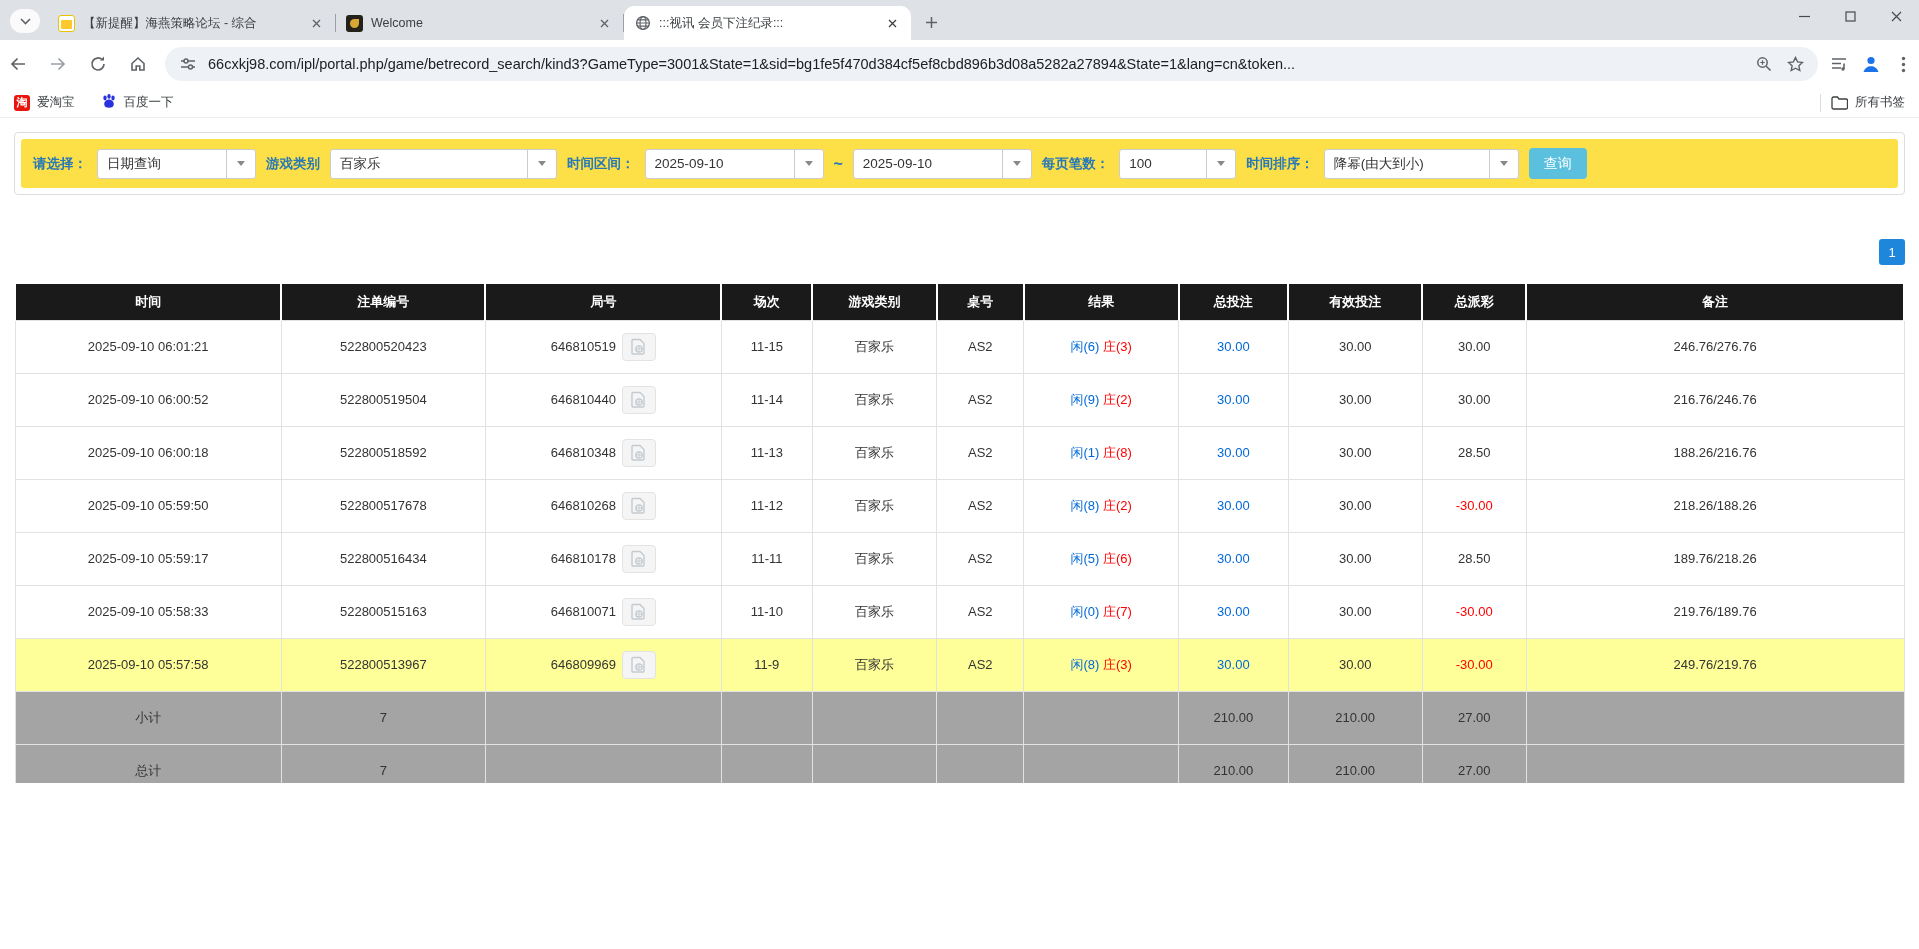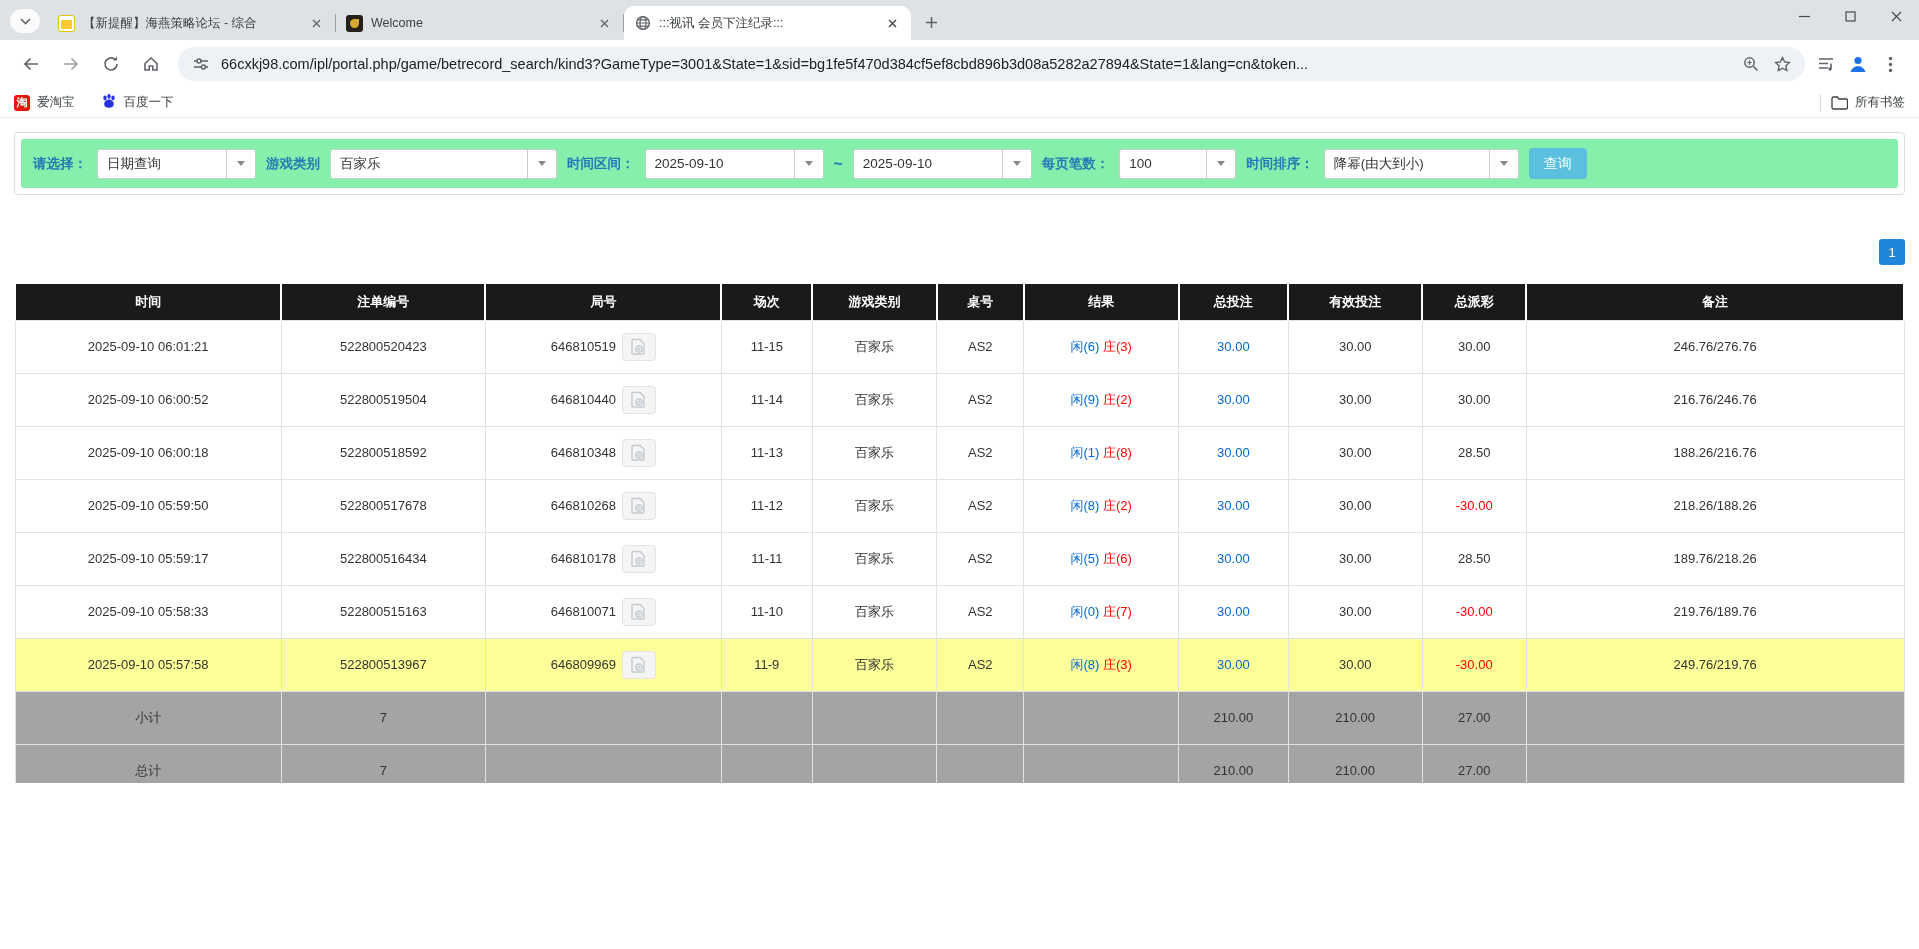--- a/index.html
+++ b/index.html
@@ -21,21 +21,21 @@
   .fav-mail { background:#fff; border-radius:3px; position:relative; overflow:hidden; border:1px solid #e8c400; }
   .fav-mail::after { content:""; position:absolute; left:2px; right:2px; bottom:2px; height:9px; background:#ffc82e; border-radius:1px; }
   .fav-dark { background:#23211a; border-radius:3px; position:relative; }
   .fav-dark::after { content:""; position:absolute; left:4px; top:4px; width:9px; height:9px;
     background:#d8a832; border-radius:50% 0 50% 50%; }
   .newtab { width:28px; height:28px; margin:0 0 4px 6px; display:flex; align-items:center; justify-content:center; color:#5f6368; border-radius:50%; cursor:pointer; }
   .win-controls { position:absolute; right:0; top:0; height:32px; display:flex; }
   .win-btn { width:46px; height:32px; display:flex; align-items:center; justify-content:center; color:#4a4a4a; cursor:pointer; }
 
   
-  .toolbar { height:48px; background:#fff; display:flex; align-items:center; padding:0 14px; gap:6px; }
+  .toolbar { height:48px; background:#fff; display:flex; align-items:center; padding:0 1px; gap:6px; }
   .nav-btn { width:34px; height:34px; border-radius:50%; display:flex; align-items:center; justify-content:center; color:#5f6368; flex:0 0 auto; cursor:pointer; }
   .nav-btn.dim { color:#9aa0a6; }
   .omnibox { flex:1; height:34px; background:#eef1f5; border-radius:17px; display:flex; align-items:center;
     padding:0 12px; gap:9px; margin:0 4px; min-width:0; cursor:text; }
   .omnibox .url { flex:1; font-size:14.5px; color:#202124; white-space:nowrap; overflow:hidden; }
   .box-icon { width:22px; height:22px; display:flex; align-items:center; justify-content:center; color:#5f6368; flex:0 0 auto; cursor:pointer; }
   .right-icons { display:flex; align-items:center; gap:10px; padding-right:4px; }
 
   
   .bookmarks { height:30px; background:#fff; display:flex; align-items:center; padding:0 14px; gap:26px;
@@ -44,21 +44,21 @@
   .bm-right { margin-left:auto; display:flex; align-items:center; gap:10px; }
   .bm-sep { width:1px; height:18px; background:#dadce0; }
   .fav-tao { width:16px; height:16px; background:#e8160c; border-radius:3px; color:#fff; font-size:11px;
     display:flex; align-items:center; justify-content:center; font-weight:bold; }
 
   
   .content { padding:0 14px; }
   .page-title { font-size:21px; font-weight:400; color:#333; margin-top:52px; }
 
   .filter-panel { margin-top:14px; border:1px solid #ddd; border-radius:4px; padding:6px; }
-  .filter-bar { background:#86efac; border-radius:3px; padding:9px 12px; display:flex; align-items:center; gap:10px; }
+  .filter-bar { background:#fde047; border-radius:3px; padding:9px 12px; display:flex; align-items:center; gap:10px; }
   .flabel { color:#31708f; font-weight:bold; font-size:13.5px; color:#2878b5; white-space:nowrap; }
   .combo { display:flex; align-items:stretch; height:30px; background:#fff; border:1px solid #ccc; border-radius:3px; overflow:hidden; cursor:pointer; }
   .combo-val { display:flex; align-items:center; padding:0 9px; font-size:13.5px; color:#333; }
   .combo-arrow { width:29px; border-left:1px solid #ccc; display:flex; align-items:center; justify-content:center; }
   .combo-arrow i { width:0; height:0; border-left:4px solid transparent; border-right:4px solid transparent; border-top:5px solid #888; }
   .tilde { color:#2878b5; font-weight:bold; }
   .search-btn { background:#5bc0de; color:#fff; border:none; border-radius:4px; height:31px; padding:0 15px;
     font-size:14px; cursor:pointer; font-family:inherit; }
 
   .info-bar { margin-top:28px; background:#dff0d8; padding:10px 14px; display:flex; align-items:center;

